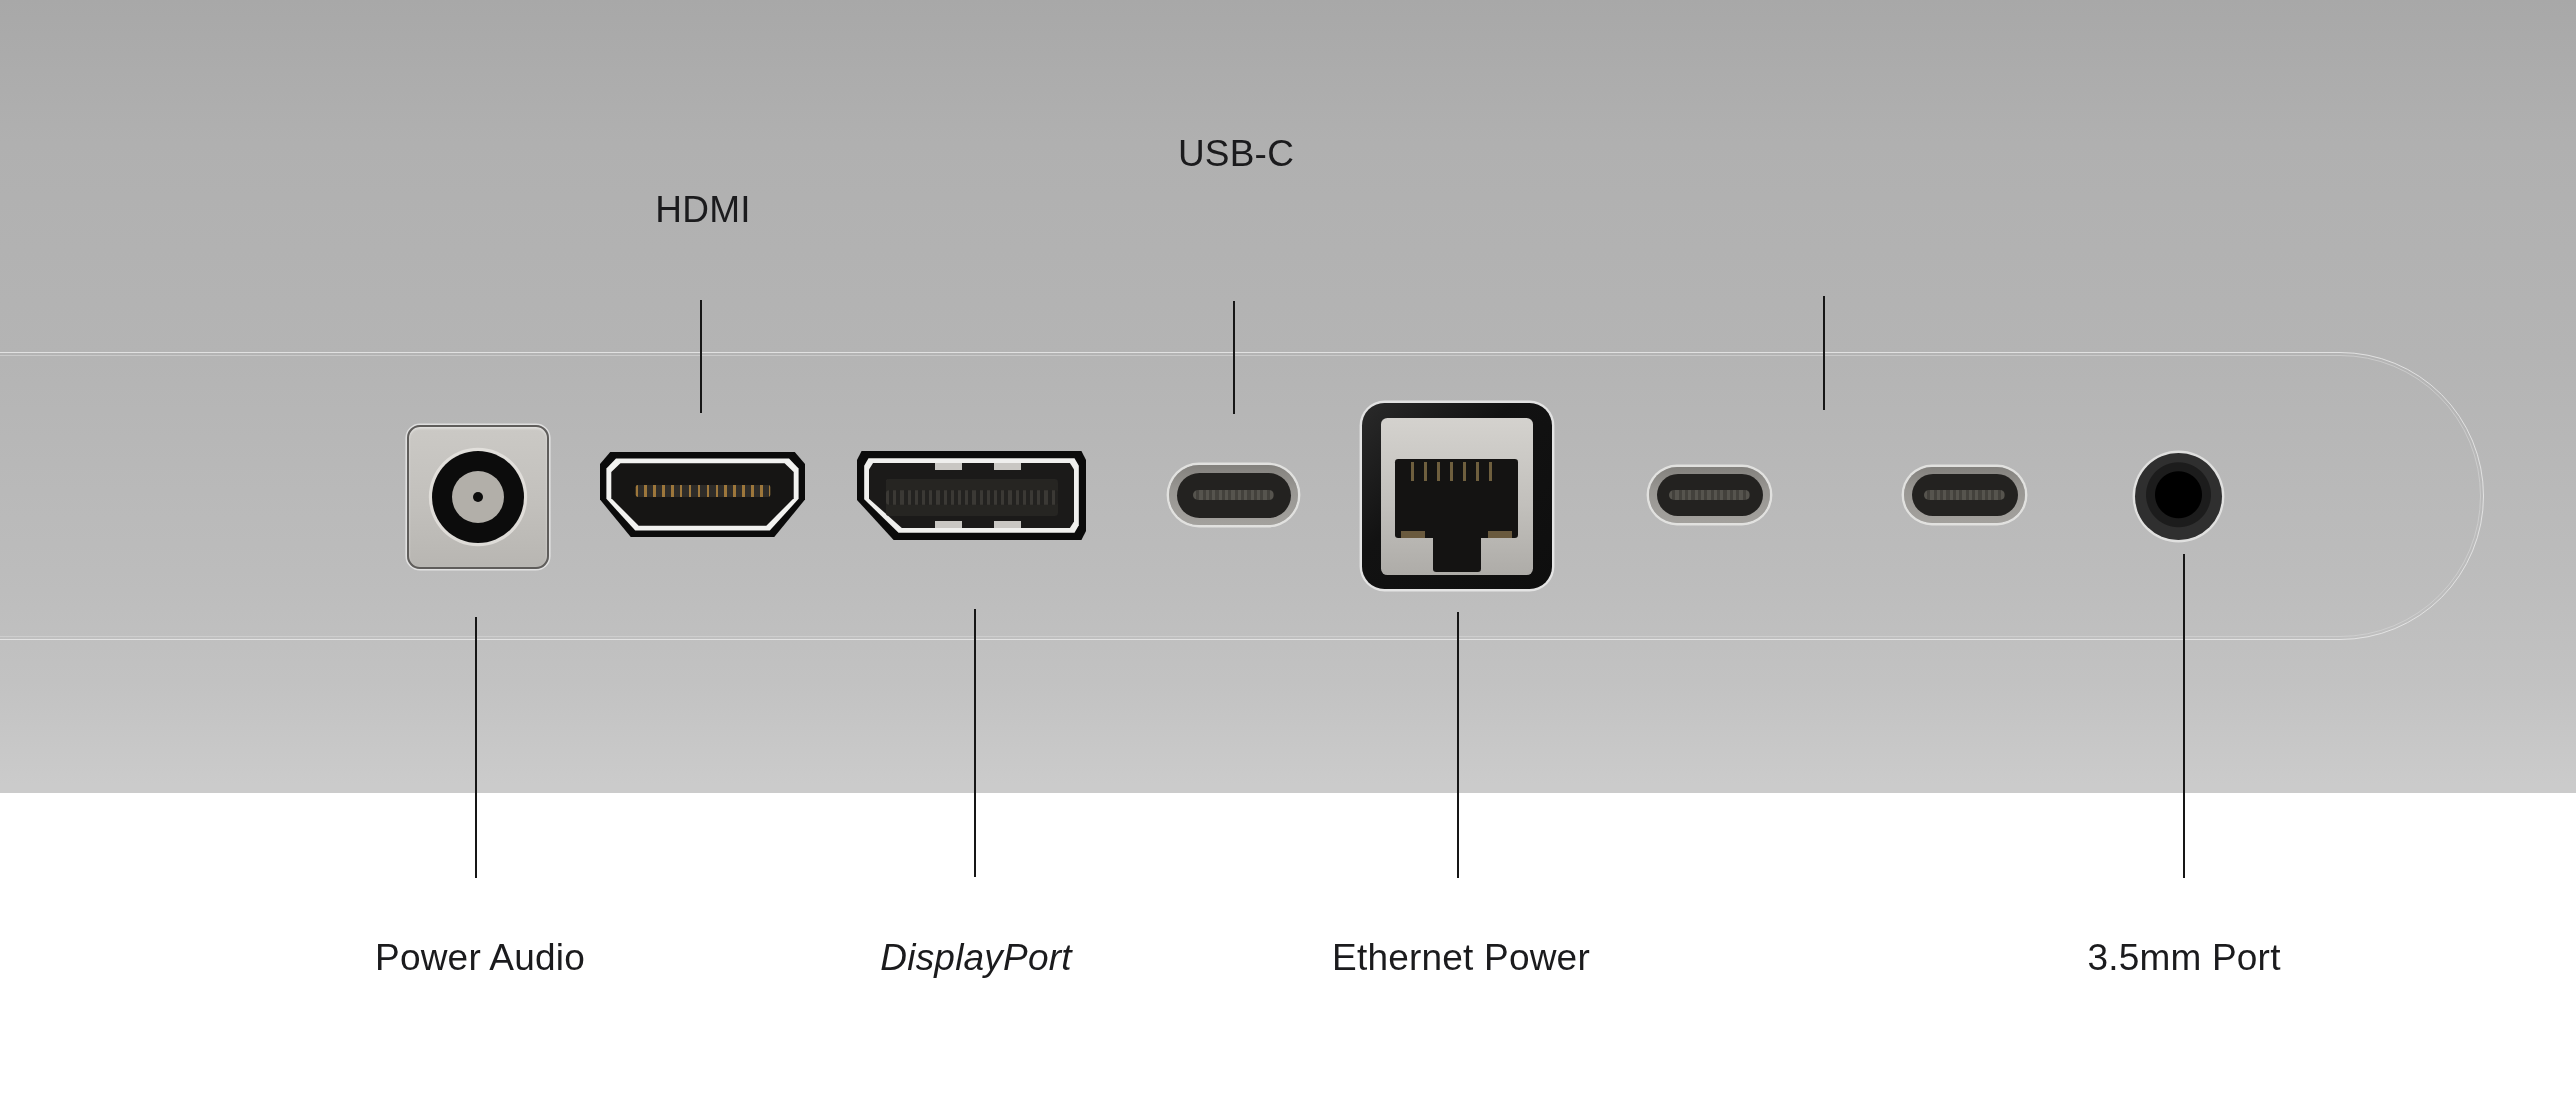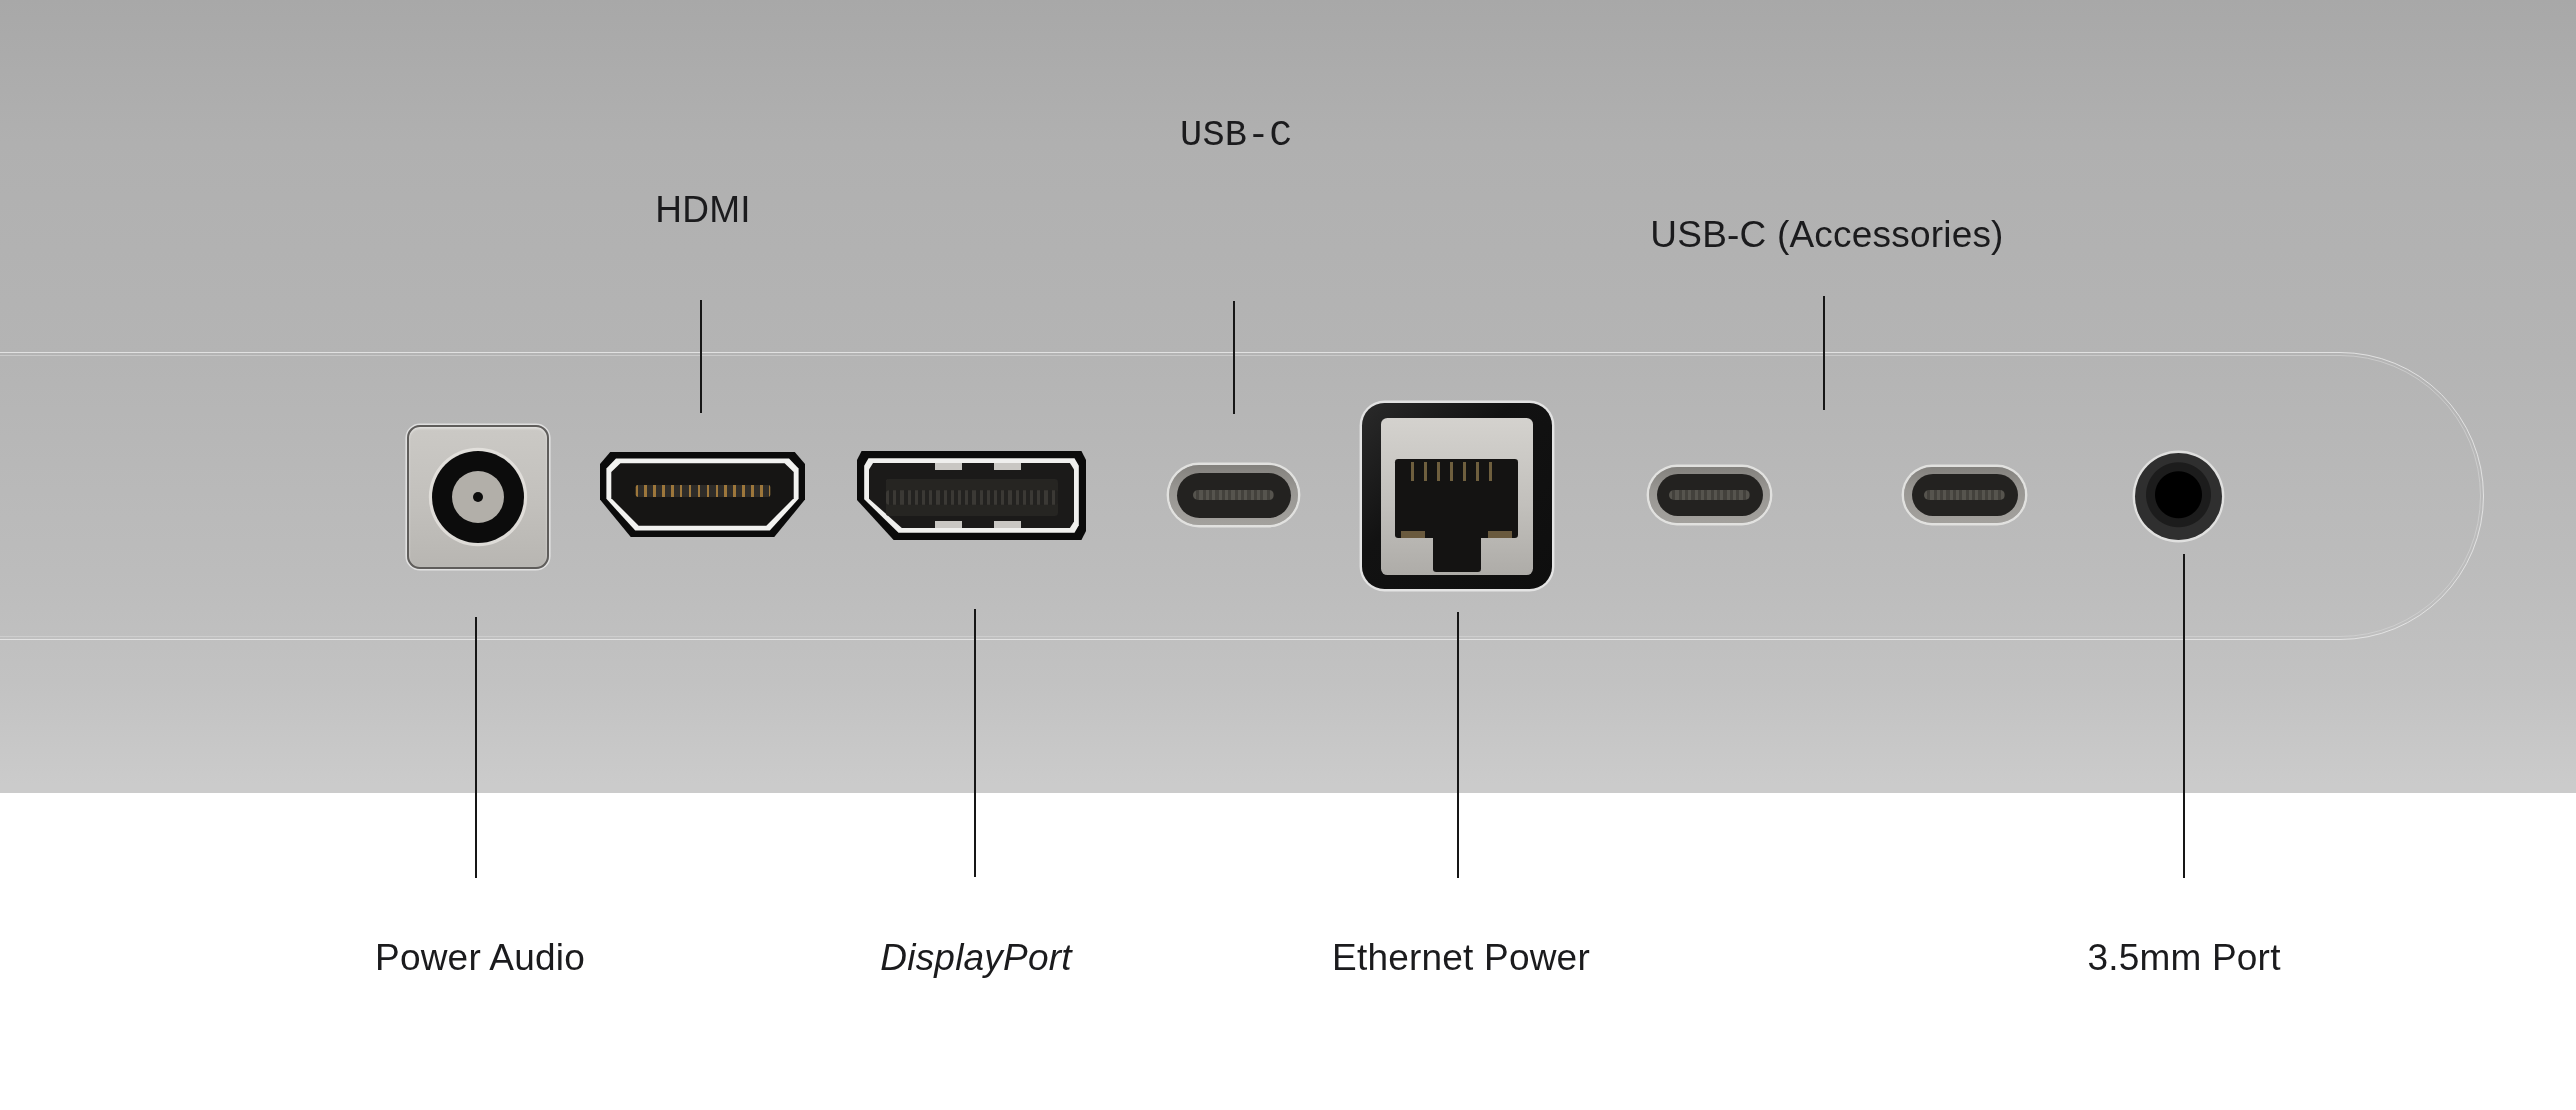--- a/index.html
+++ b/index.html
@@ -102,21 +102,21 @@
     box-shadow:0 0 0 2.4px rgba(244,244,243,0.65);}
 
   
   .callout-label{position:absolute;transform:translateX(-50%);
     color:#1b1b1d;font-size:37px;line-height:47px;text-align:center;white-space:nowrap;
     letter-spacing:0.2px;}
   .leader{position:absolute;width:2.4px;background:#161616;}
 
   .label-hdmi{left:703px;top:186px;}
   .leader-hdmi{left:700px;top:300px;height:113px;}
-  .label-usbc-video{left:1236px;top:112px;font-family:Liberation Mono, monospace;}
+  .label-usbc-video{left:1236px;top:130px;}
   .leader-usbc-video{left:1233px;top:301px;height:113px;}
   .label-usbc-acc{left:1827px;top:211px;}
   .leader-usbc-acc{left:1823px;top:296px;height:114px;}
 
   .label-power{left:480px;top:934px;}
   .leader-power{left:475px;top:617px;height:261px;}
   .label-dp{left:976px;top:934px;font-style:italic;}
   .leader-dp{left:974px;top:609px;height:268px;}
   .label-eth{left:1461px;top:934px;}
   .leader-eth{left:1457px;top:612px;height:266px;}
@@ -186,23 +186,20 @@
 
     <div class="port port-audio"></div>
   </div>
 
   <div class="callout-label label-hdmi">
     <div>HDMI</div>
   </div>
   <div class="callout-label label-usbc-video">
     <div>USB-C</div>
   </div>
-  <div class="callout-label label-usbc-acc">
-    <div>USB-C (Accessories)</div>
-  </div>
 
   <div class="callout-label label-power">
     <div>Power Audio</div>
   </div>
   <div class="callout-label label-dp">
     <div>DisplayPort</div>
   </div>
   <div class="callout-label label-eth">
     <div>Ethernet Power</div>
   </div>

